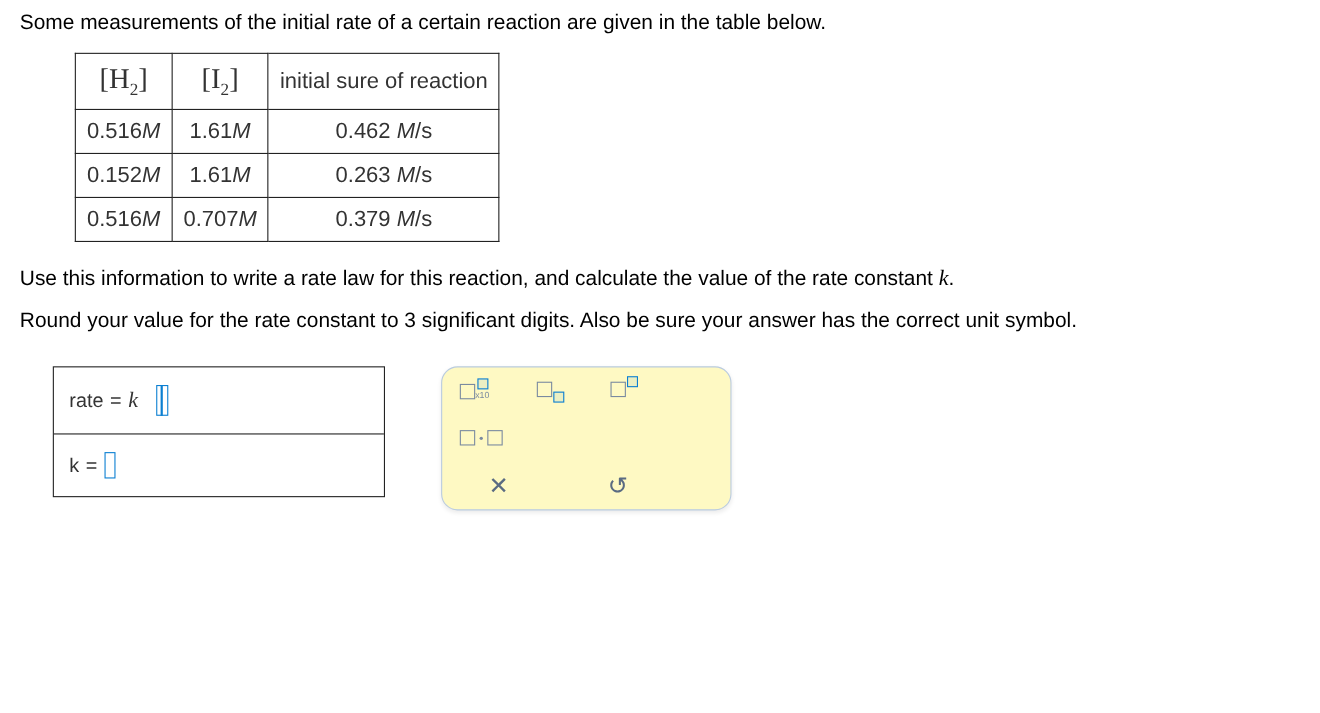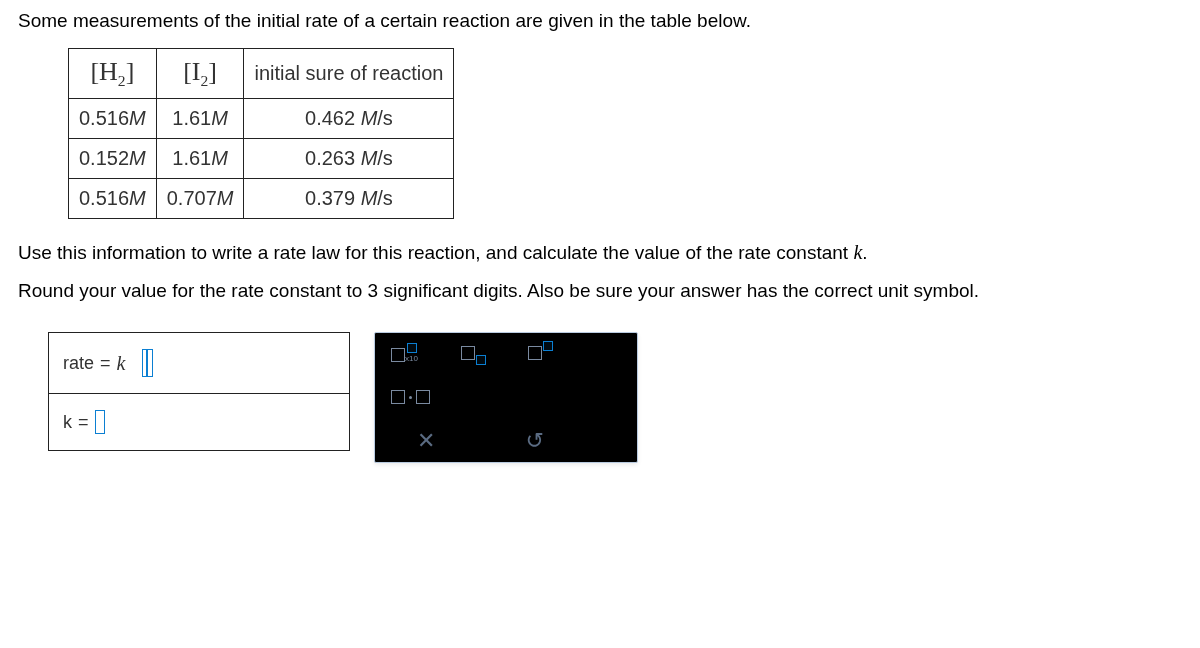--- a/index.html
+++ b/index.html
@@ -69,25 +69,26 @@
   }
   .small-box {
     display: inline-block;
     width: 8px;
     height: 22px;
     border: 1px solid #0b7fd2;
     vertical-align: middle;
   }
   .palette {
     border: 1px solid #b9cbe0;
-    border-radius: 2px;
-    background: #000000;
+    border-radius: 15px;
+    background: #fef9c3;
     padding: 10px 16px 6px 16px;
     width: 230px;
     box-shadow: 0 2px 4px rgba(0,0,0,0.08);
+    margin-left: 27px;
   }
   .palette-row {
     display: flex;
     gap: 42px;
     margin-bottom: 28px;
     align-items: center;
   }
   .palette-row.btm {
     gap: 90px;
     margin-bottom: 0;

